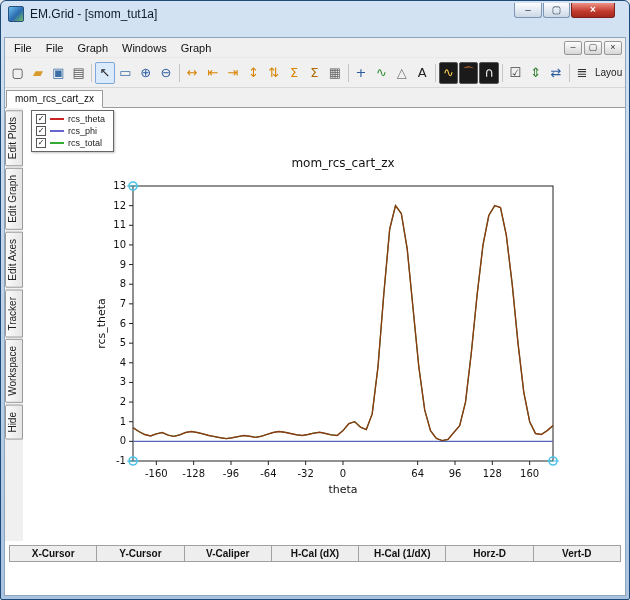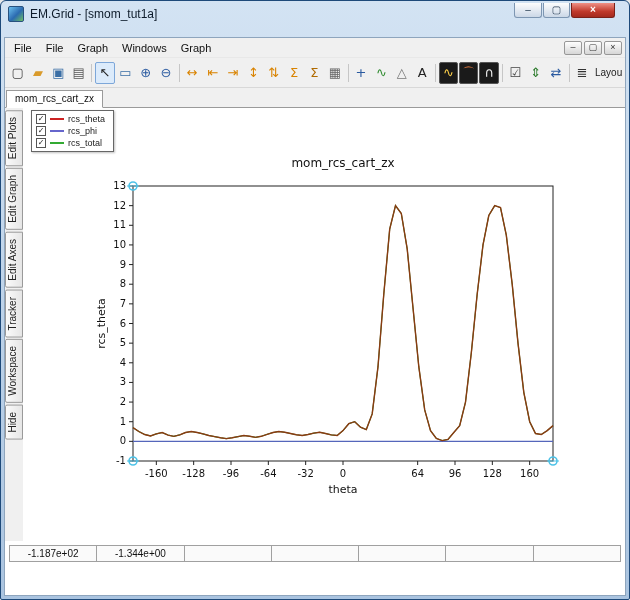--- a/index.html
+++ b/index.html
@@ -297,26 +297,26 @@
               <circle cx="460" cy="285" r="4" fill="none" stroke="#4ec3e8" stroke-width="1.6"></circle>
               <line x1="454" y1="285" x2="466" y2="285" stroke="#4ec3e8" stroke-width="1"></line>
             </svg>
         </div>
       </div>
     </div>
 
     <div class="statusbar">
       <table class="status">
         <tbody>
-        <tr class="val">
-              <td>-1.187e+02</td>
-              <td>-1.344e+00</td>
-              <td></td>
-              <td></td>
-              <td></td>
-              <td></td>
-              <td></td>
+            <tr class="hdr">
+              <td>X-Cursor</td>
+              <td>Y-Cursor</td>
+              <td>V-Caliper</td>
+              <td>H-Cal (dX)</td>
+              <td>H-Cal (1/dX)</td>
+              <td>Horz-D</td>
+              <td>Vert-D</td>
             </tr>
       </tbody>
         </table>
     </div>
   </div>
 </div>
 
 </body></html>

